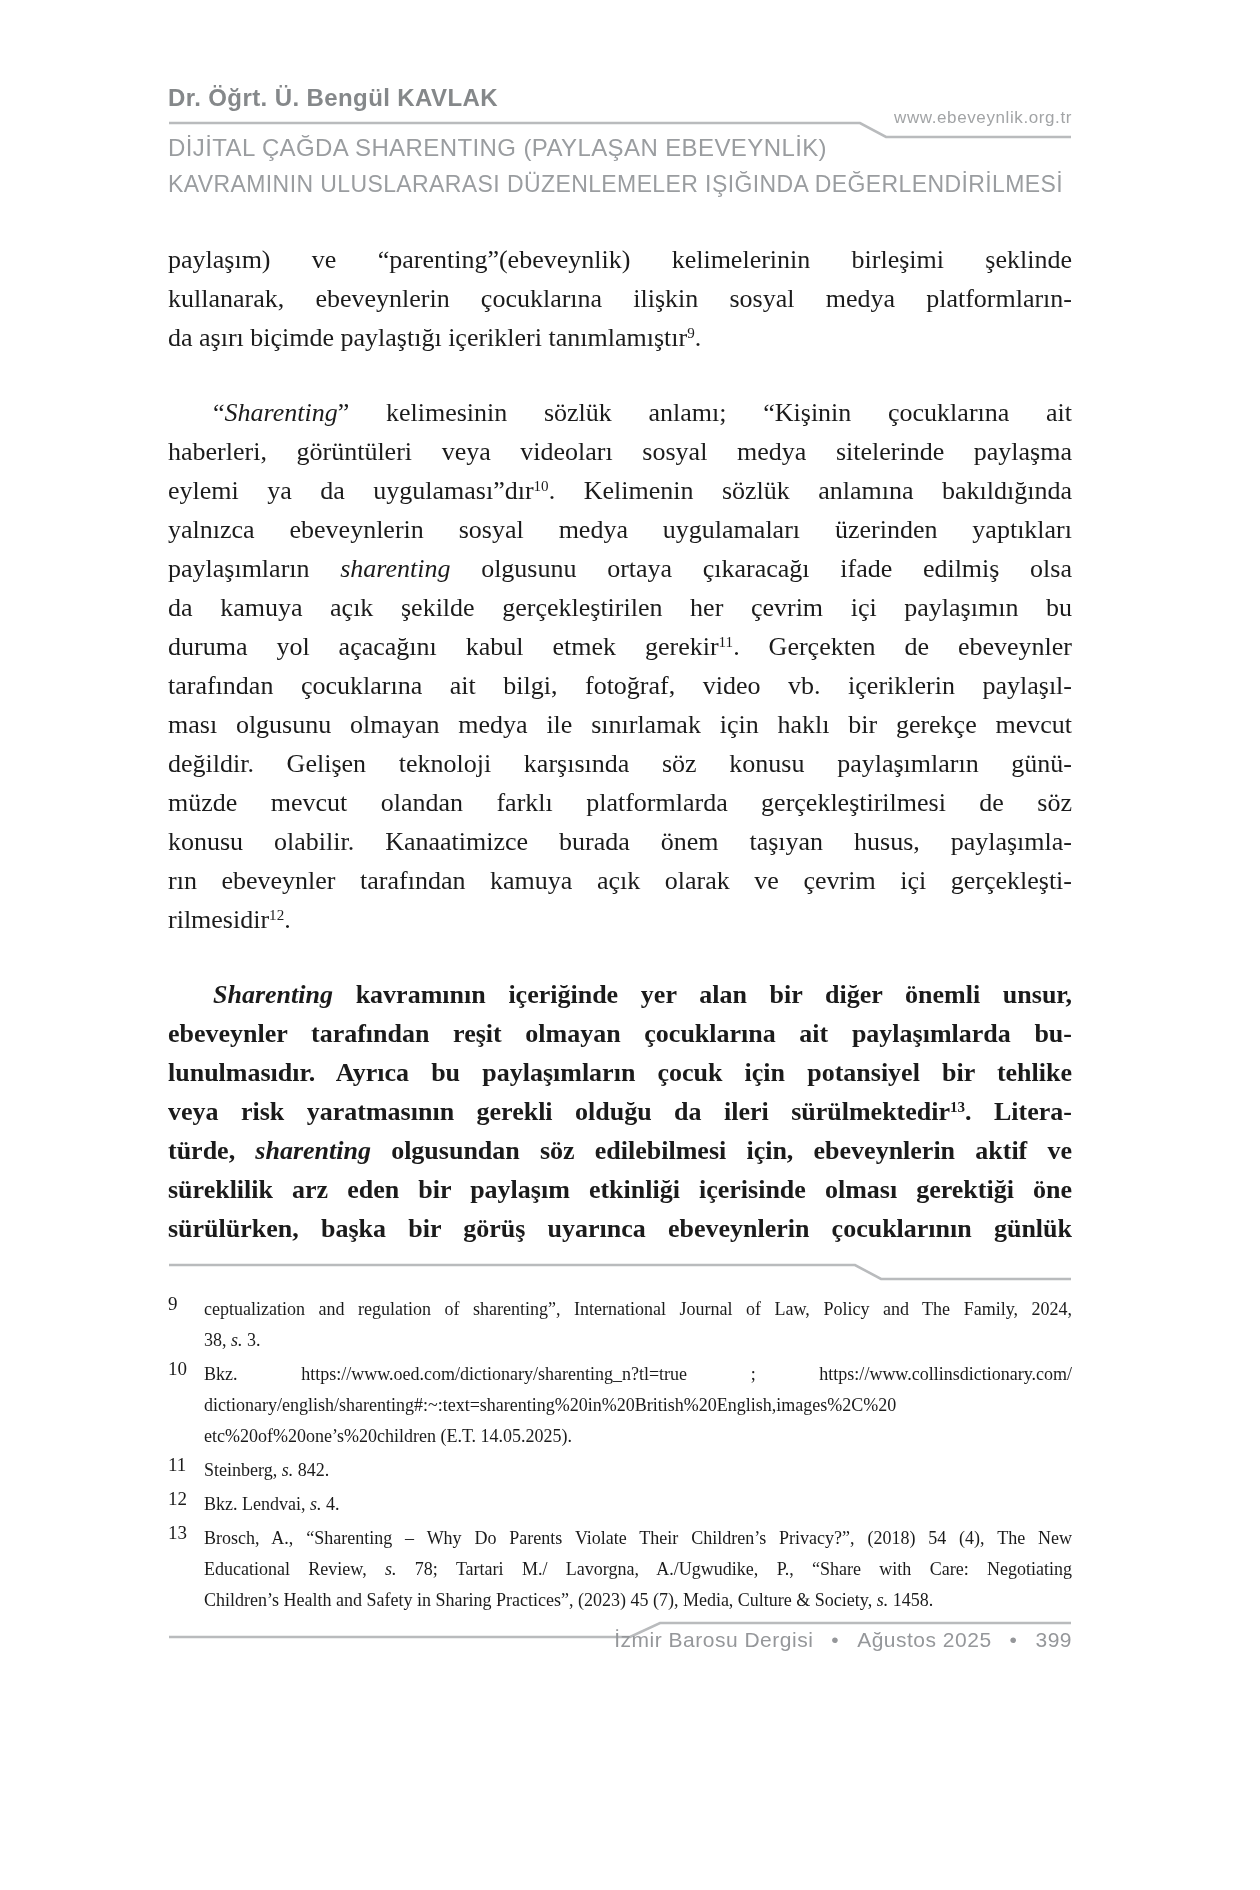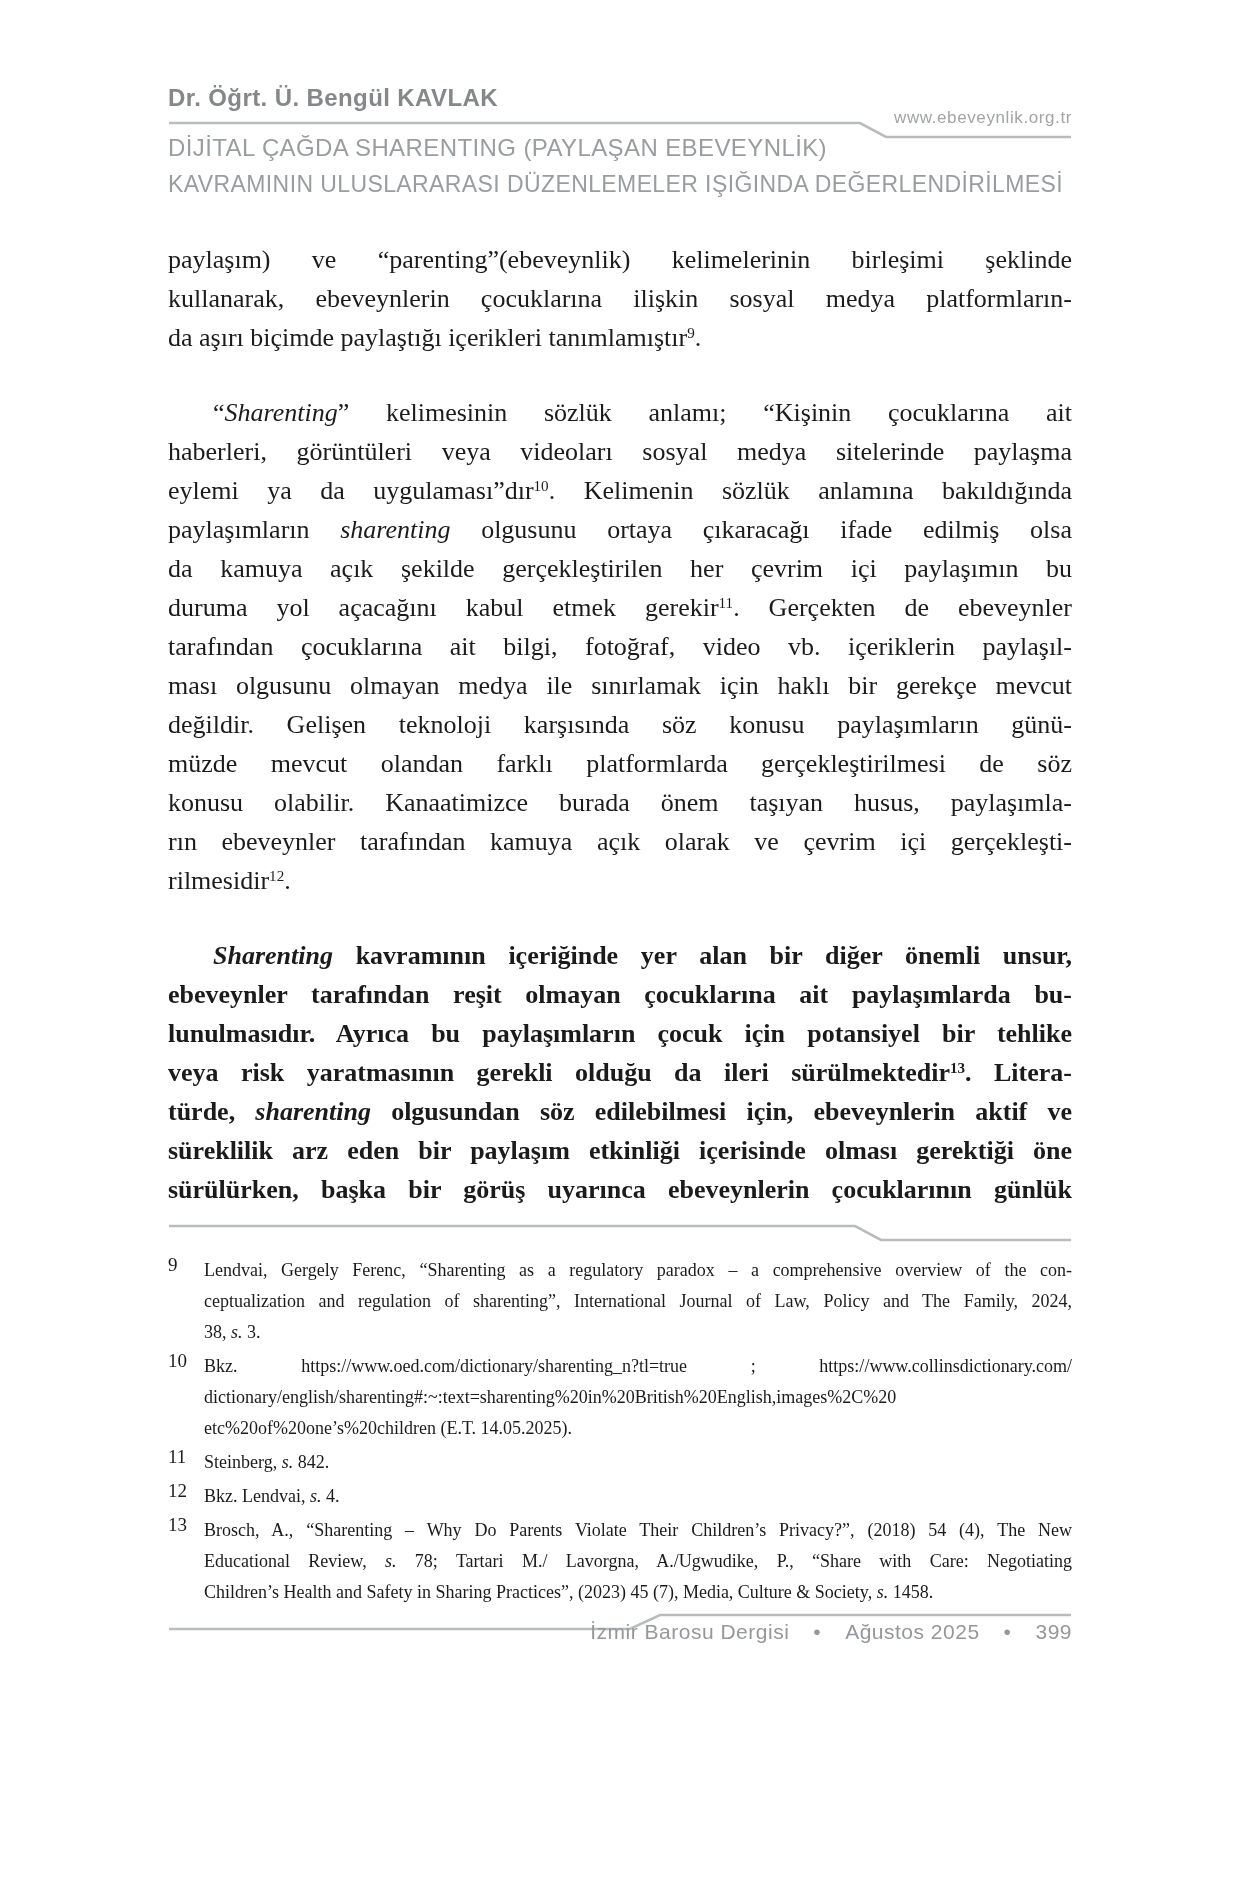--- a/index.html
+++ b/index.html
@@ -33,21 +33,21 @@
   
   .fn-rule{margin-top:14px;}
   .footnotes{margin-top:12px;font-size:18px;line-height:31px;}
   .footnote{position:relative;padding-left:36px;margin-bottom:3px;}
   .fn-num{position:absolute;left:0;top:-6px;font-size:19px;}
   .fline{text-align:justify;text-align-last:justify;}
   .fline.lastline{text-align-last:left;}
   
   .footer{position:relative;height:48px;margin-top:4px;font-family:"Liberation Sans","DejaVu Sans",sans-serif;}
   .footer-rule{position:absolute;top:0;left:0;}
-  .footer-text{position:absolute;top:8px;right:0;display:flex;gap:24px;align-items:baseline;
+  .footer-text{position:absolute;top:8px;right:0;display:flex;gap:18px;align-items:baseline;
     font-size:21px;color:var(--footer_gray);letter-spacing:.5px;}
 </style>
 </head>
 <body>
 
 <div class="page">
 
   <div class="header">
     <div class="author">Dr. Öğrt. Ü. Bengül KAVLAK</div>
     <div class="website">www.ebeveynlik.org.tr</div>
@@ -61,20 +61,21 @@
   <div class="body-text" id="article-body">
       <div class="para">
         <div class="bline">paylaşım) ve “parenting”(ebeveynlik) kelimelerinin birleşimi şeklinde</div>
         <div class="bline">kullanarak, ebeveynlerin çocuklarına ilişkin sosyal medya platformların-</div>
         <div class="bline lastline">da aşırı biçimde paylaştığı içerikleri tanımlamıştır<sup>9</sup>.</div>
       </div>
       <div class="para">
         <div class="bline indent">“<i>Sharenting</i>” kelimesinin sözlük anlamı; “Kişinin çocuklarına ait</div>
         <div class="bline">haberleri, görüntüleri veya videoları sosyal medya sitelerinde paylaşma</div>
         <div class="bline">eylemi ya da uygulaması”dır<sup>10</sup>. Kelimenin sözlük anlamına bakıldığında</div>
+        <div class="bline">yalnızca ebeveynlerin sosyal medya uygulamaları üzerinden yaptıkları</div>
         <div class="bline">paylaşımların <i>sharenting</i> olgusunu ortaya çıkaracağı ifade edilmiş olsa</div>
         <div class="bline">da kamuya açık şekilde gerçekleştirilen her çevrim içi paylaşımın bu</div>
         <div class="bline">duruma yol açacağını kabul etmek gerekir<sup>11</sup>. Gerçekten de ebeveynler</div>
         <div class="bline">tarafından çocuklarına ait bilgi, fotoğraf, video vb. içeriklerin paylaşıl-</div>
         <div class="bline">ması olgusunu olmayan medya ile sınırlamak için haklı bir gerekçe mevcut</div>
         <div class="bline">değildir. Gelişen teknoloji karşısında söz konusu paylaşımların günü-</div>
         <div class="bline">müzde mevcut olandan farklı platformlarda gerçekleştirilmesi de söz</div>
         <div class="bline">konusu olabilir. Kanaatimizce burada önem taşıyan husus, paylaşımla-</div>
         <div class="bline">rın ebeveynler tarafından kamuya açık olarak ve çevrim içi gerçekleşti-</div>
         <div class="bline lastline">rilmesidir<sup>12</sup>.</div>
@@ -90,21 +91,20 @@
       </div>
     </div>
 
   <svg class="rule fn-rule" width="904" height="20" viewBox="0 0 904 20">
     <path d="M1 3 H687 L713 17 H903" fill="none" stroke="currentColor" stroke-width="2.6"></path>
   </svg>
 
   <div class="footnotes" id="footnotes">
       <div class="footnote">
         <span class="fn-num">9</span>
-        <div class="fline">Lendvai, Gergely Ferenc, “Sharenting as a regulatory paradox – a comprehensive overview of the con-</div>
         <div class="fline">ceptualization and regulation of sharenting”, International Journal of Law, Policy and The Family, 2024,</div>
         <div class="fline lastline">38, <i>s.</i> 3.</div>
       </div>
       <div class="footnote">
         <span class="fn-num">10</span>
         <div class="fline">Bkz. https://www.oed.com/dictionary/sharenting_n?tl=true ; https://www.collinsdictionary.com/</div>
         <div class="fline">dictionary/english/sharenting#:~:text=sharenting%20in%20British%20English,images%2C%20</div>
         <div class="fline lastline">etc%20of%20one’s%20children (E.T. 14.05.2025).</div>
       </div>
       <div class="footnote">

